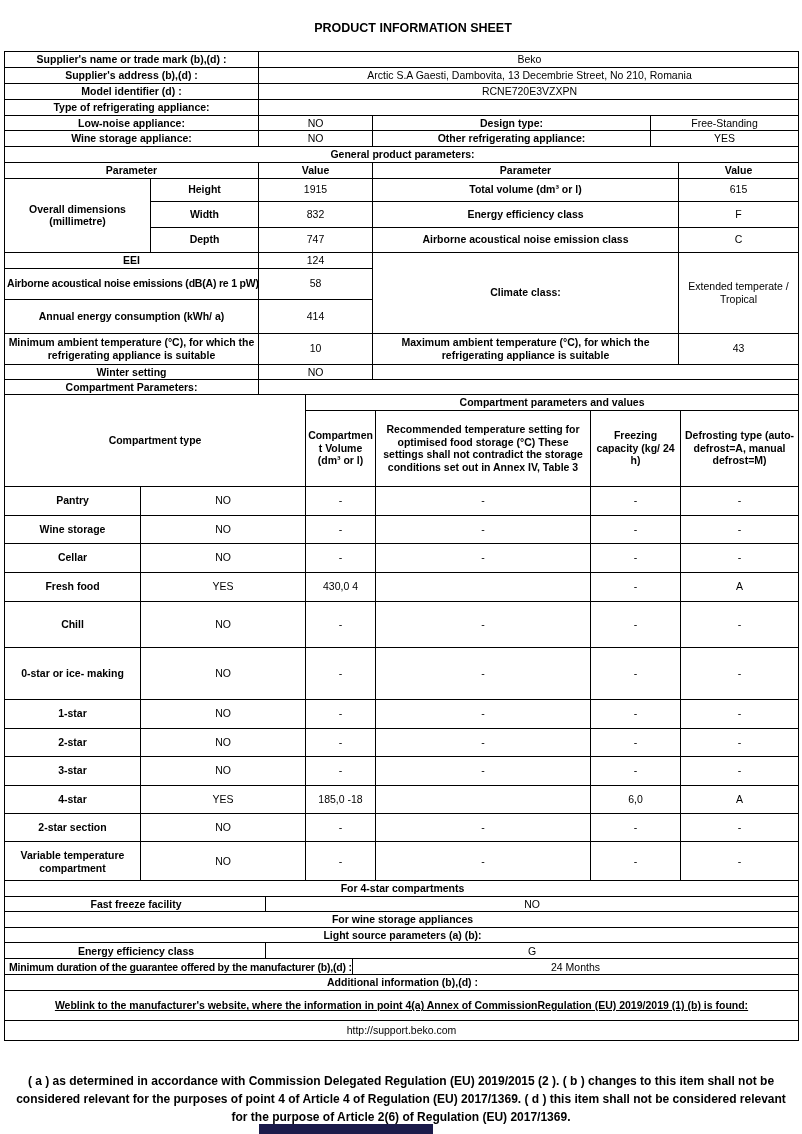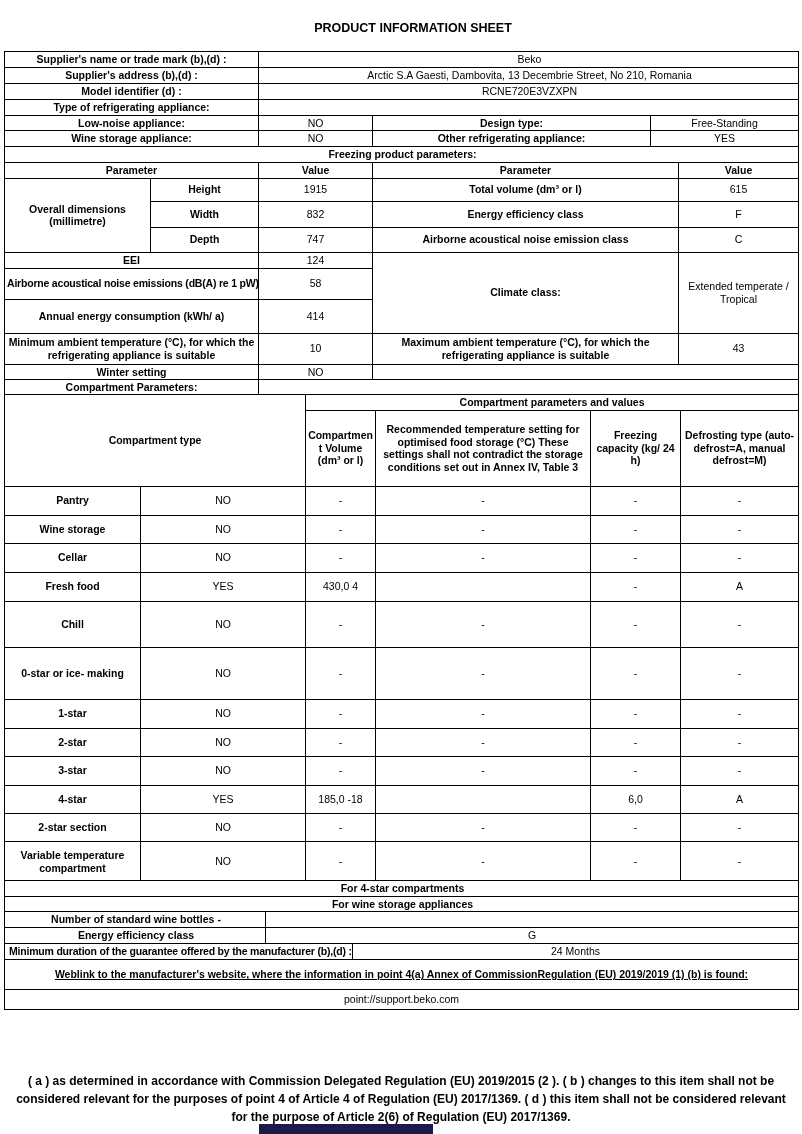--- a/index.html
+++ b/index.html
@@ -54,21 +54,21 @@
     <td class="b">Design type:</td>
     <td colspan="2">Free-Standing</td>
   </tr>
   <tr style="height:16px">
     <td colspan="2" class="b">Wine storage appliance:</td>
     <td>NO</td>
     <td class="b">Other refrigerating appliance:</td>
     <td colspan="2">YES</td>
   </tr>
   <tr style="height:15px">
-    <td colspan="6" class="b left">Freezing product parameters:</td>
+    <td colspan="6" class="b left">General product parameters:</td>
   </tr>
   <tr style="height:16px">
     <td colspan="2" class="b">Parameter</td>
     <td class="b">Value</td>
     <td colspan="2" class="b">Parameter</td>
     <td class="b">Value</td>
   </tr>
   <tr style="height:23px">
     <td rowspan="3" class="b">Overall dimensions (millimetre)</td>
     <td class="b">Height</td>
@@ -243,38 +243,44 @@
   <colgroup>
     <col style="width:261px">
       <col style="width:87px">
       <col style="width:446px">
   </colgroup>
   <tbody>
       <tr style="height:15px">
     <td colspan="3" class="b left">For 4-star compartments</td>
   </tr>
   <tr style="height:15px">
+    <td class="b left">Fast freeze facility</td>
+    <td colspan="2">NO</td>
+  </tr>
+  <tr style="height:15px">
     <td colspan="3" class="b left">For wine storage appliances</td>
   </tr>
-  <tr style="height:16px">
-    <td class="b left">Number of standard wine bottles -</td>
-    <td colspan="2"></td>
+  <tr style="height:15px">
+    <td colspan="3" class="b left">Light source parameters (a) (b):</td>
   </tr>
   <tr style="height:16px">
     <td class="b left">Energy efficiency class</td>
     <td colspan="2">G</td>
   </tr>
   <tr style="height:16px">
     <td colspan="2" class="b left condensed">Minimum duration of the guarantee offered by the manufacturer (b),(d) :</td>
     <td>24 Months</td>
   </tr>
+  <tr style="height:15px">
+    <td colspan="3" class="b left">Additional information (b),(d) :</td>
+  </tr>
   <tr style="height:30px">
     <td colspan="3" class="b weblink">Weblink to the manufacturer's website, where the information in point 4(a) Annex of CommissionRegulation (EU) 2019/2019 (1) (b) is found:</td>
   </tr>
   <tr style="height:20px">
-    <td colspan="3">point://support.beko.com</td>
+    <td colspan="3">http://support.beko.com</td>
   </tr>
 </tbody>
   </table>
 
 <div class="footnote">( a ) as determined in accordance with Commission Delegated Regulation (EU) 2019/2015 (2 ). ( b ) changes to this item shall not be considered relevant for the purposes of point 4 of Article 4 of Regulation (EU) 2017/1369. ( d ) this item shall not be considered relevant for the purpose of Article 2(6) of Regulation (EU) 2017/1369.</div>
 
 <div class="footer-bar" style="background:#1b1b4b"></div>
 
 </body></html>

